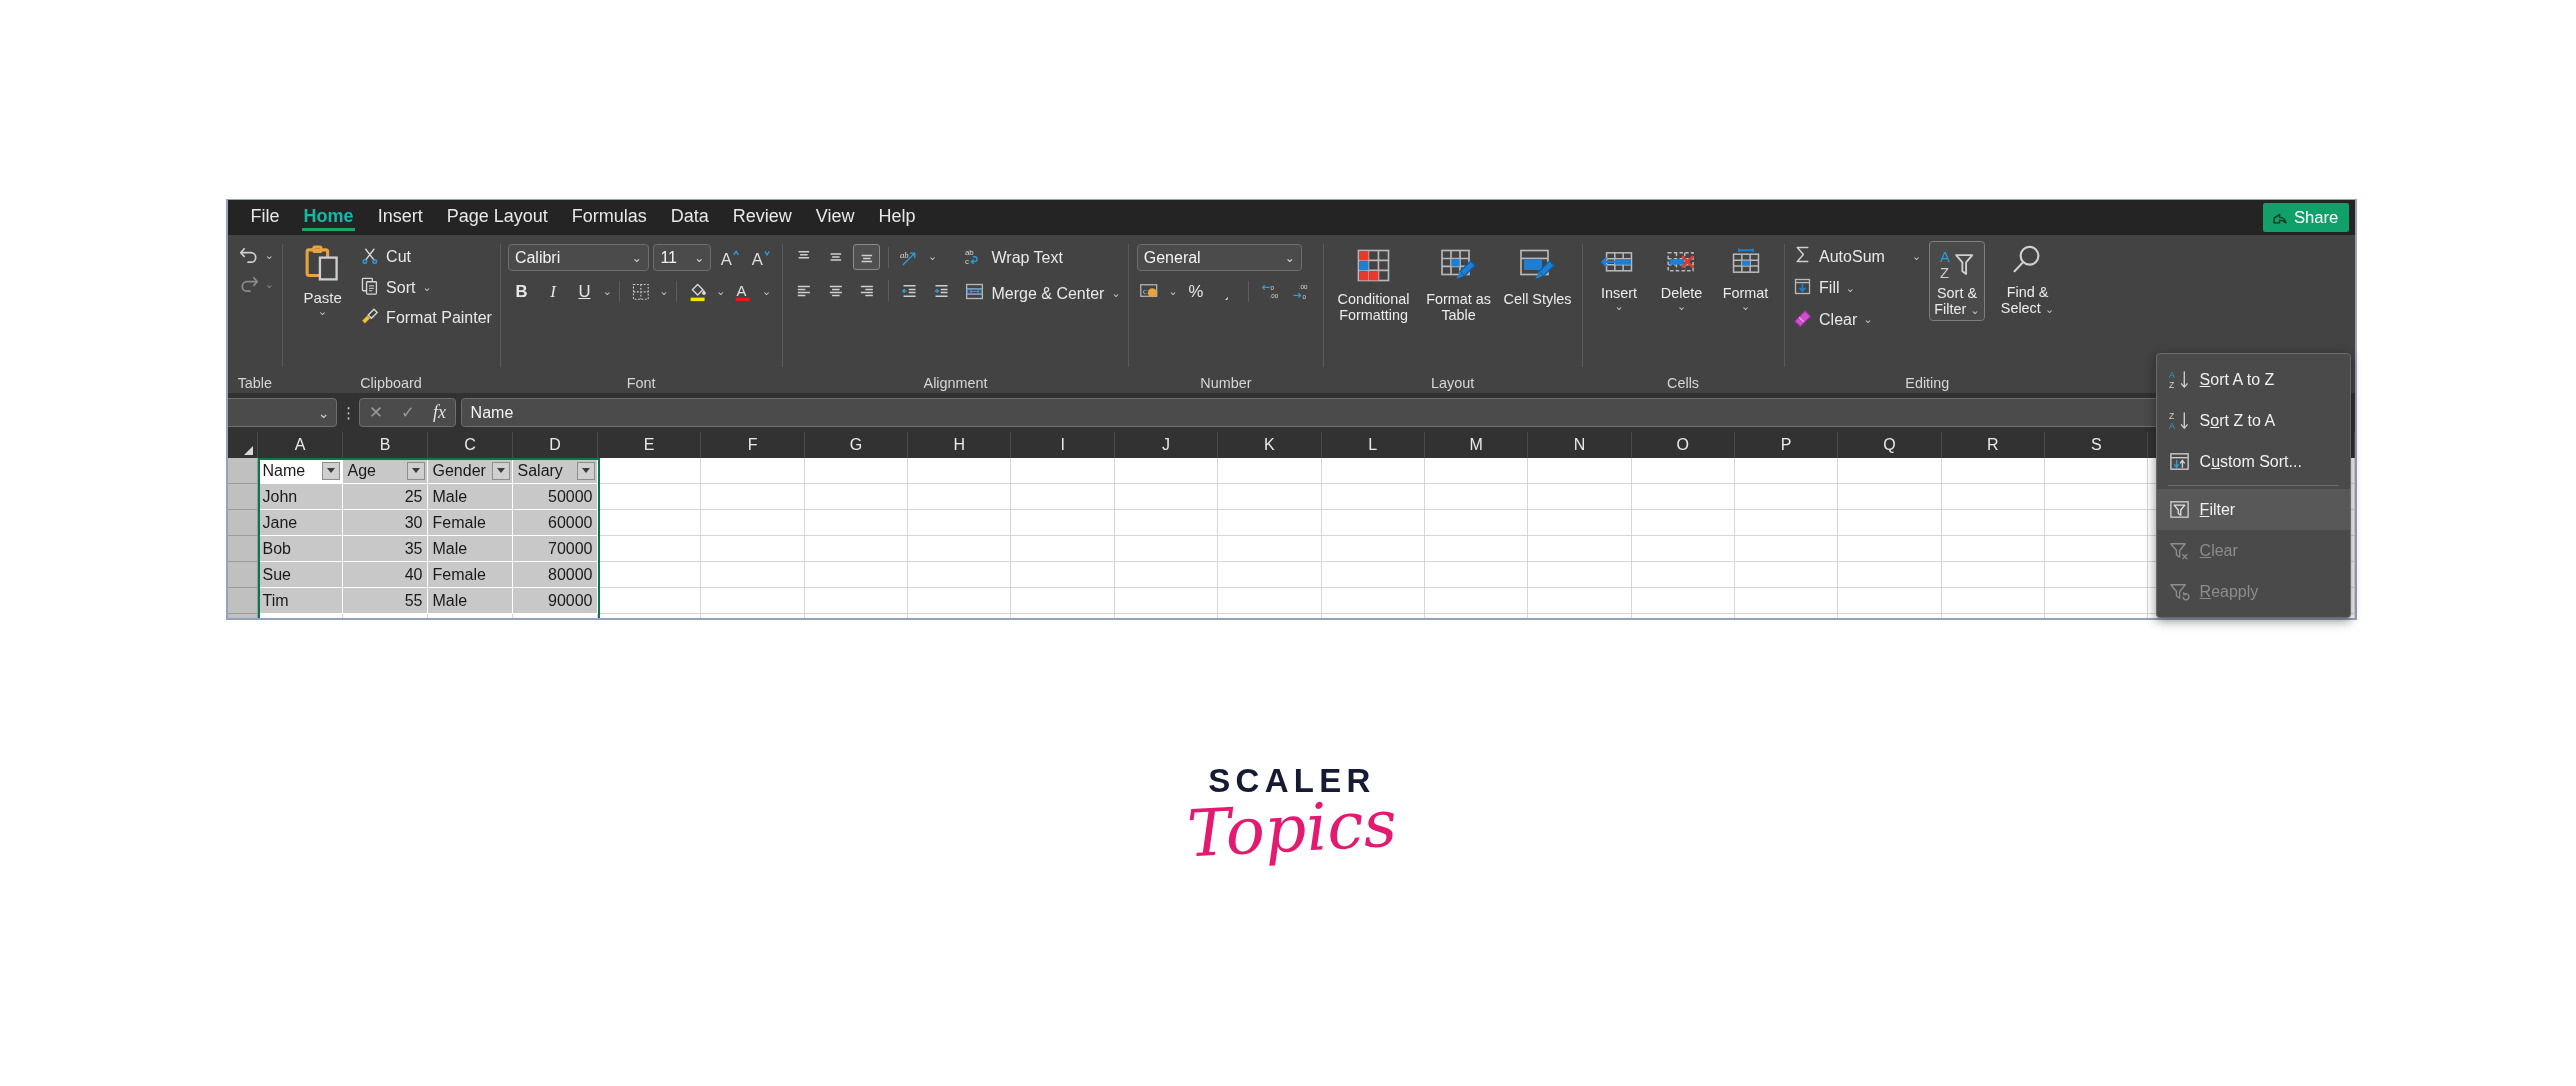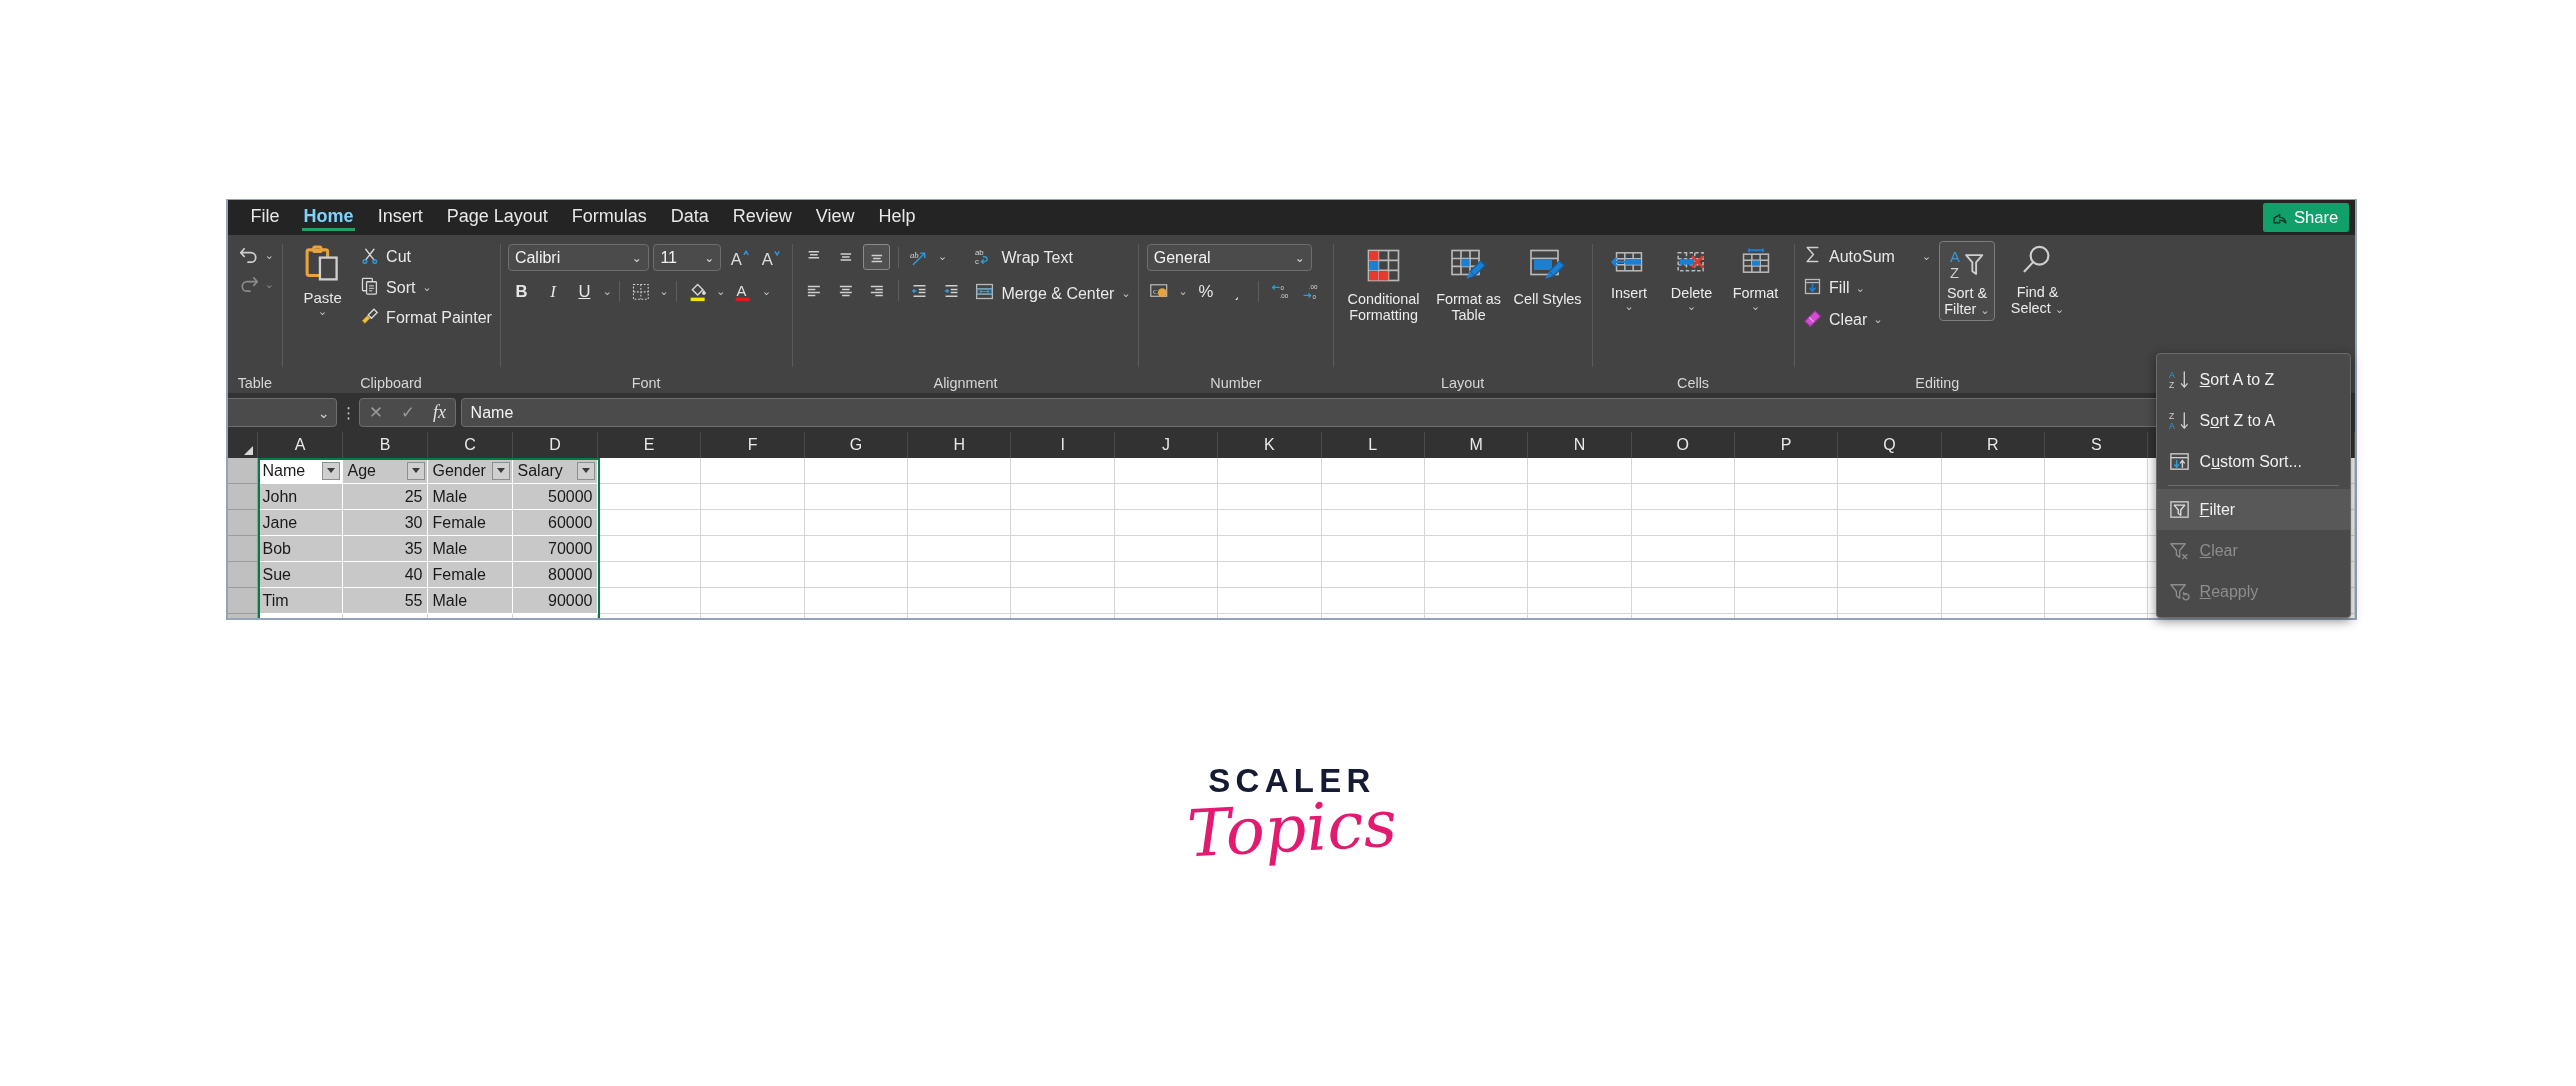--- a/index.html
+++ b/index.html
@@ -32,21 +32,21 @@
     padding-left: 10.6px;
   }
   .tab {
     position: relative;
     color: #e8e8e8;
     font-size: 18px;
     padding: 4.5px 12px 6.8px 12px;
     white-space: nowrap;
     line-height: 1;
   }
-  .tab.active { font-weight: bold; color: #7dd3fc; }
+  .tab.active { font-weight: bold; color: #14b8a6; }
   .tab.active::after {
     content: "";
     position: absolute;
     left: 10.6px; right: 10.6px; bottom: 0.8px;
     height: 3px;
     background: #21a366;
   }
   .share-btn {
     position: absolute;
     right: 6px; top: 3px;
@@ -112,21 +112,21 @@
     height: 27px;
     display: flex; align-items: center;
     padding: 0 6px;
     color: #f2f2f2;
     font-size: 16px;
     position: relative;
   }
   .combo .cval { flex: 1; white-space: nowrap; overflow: hidden; }
   .combo .cchev { color: #d4d4d4; font-size: 12px; margin-left: 4.5px; }
   .fontname { width: 141px; }
-  .fontsize { width: 68px; }
+  .fontsize { width: 58px; }
   .numfmt { width: 165px; }
   .ibtn {
     width: 27px; height: 26px;
     display: flex; align-items: center; justify-content: center;
     color: #e6e6e6; font-size: 16.7px;
     border-radius: 3px;
   }
   .ibtn.on { border: 0.8px solid #8a8a8a; background: #505050; }
   .vsep { width: 0.8px; height: 21px; background: #5d5d5d; margin: 0 3px; }
   .ital { font-style: italic; font-family: "Liberation Serif", serif; }

